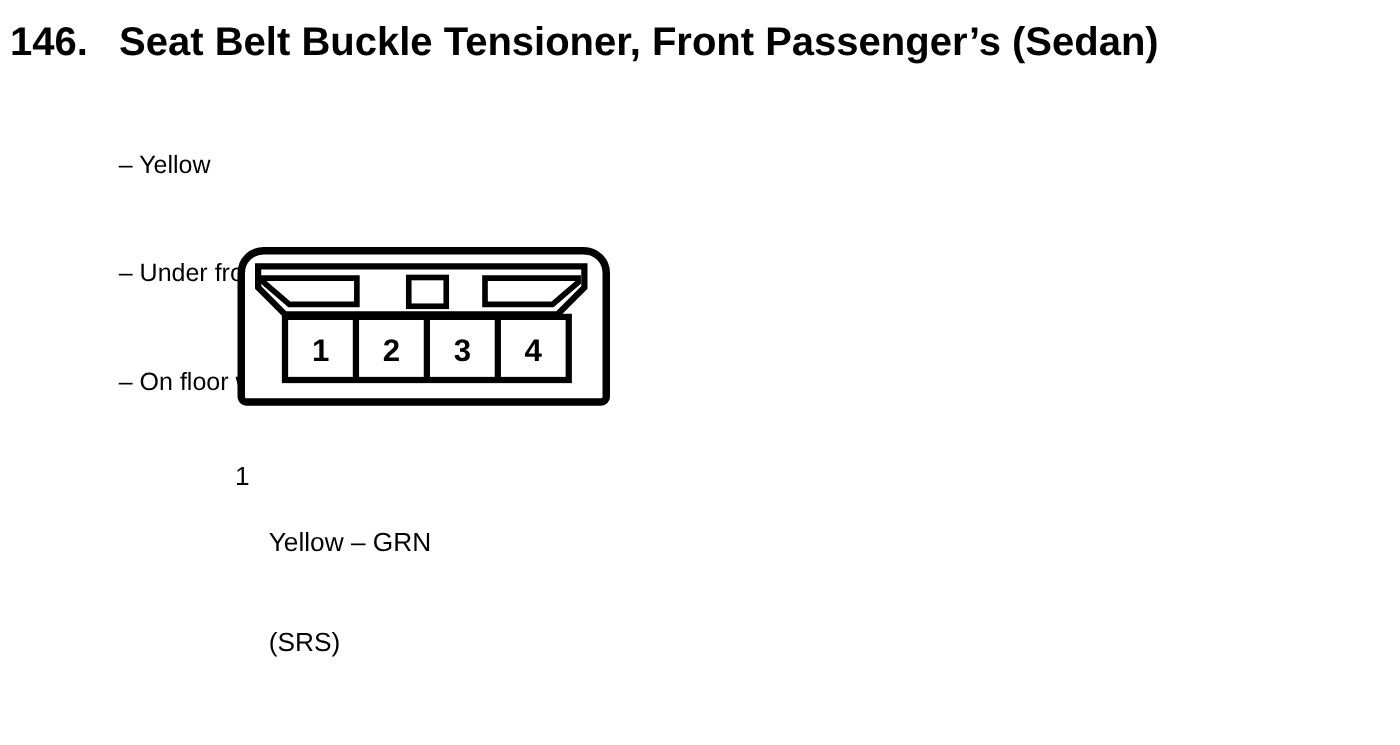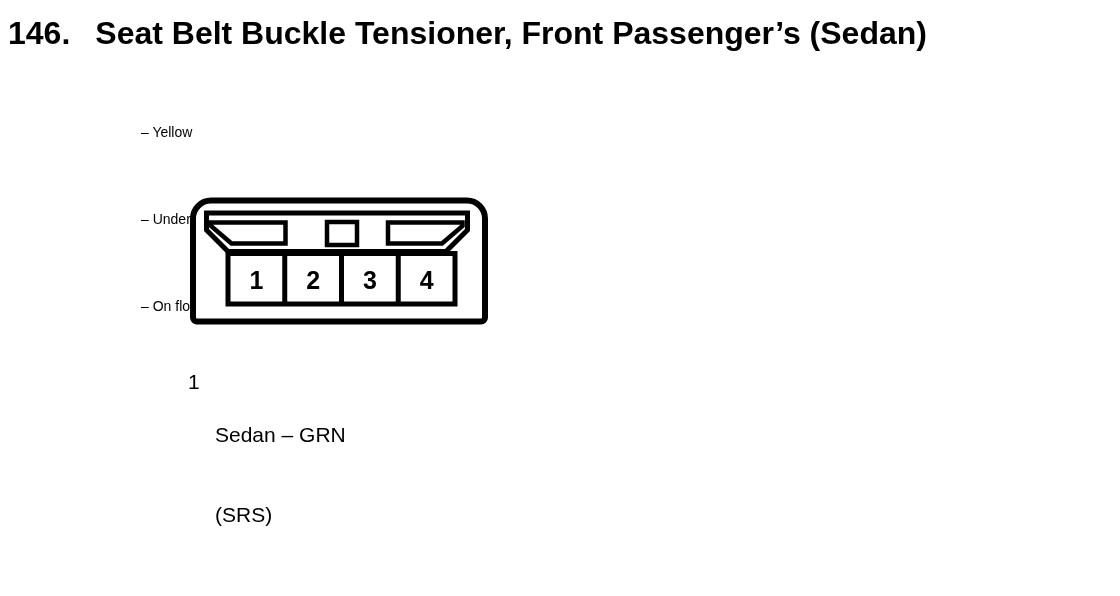--- a/index.html
+++ b/index.html
@@ -28,24 +28,23 @@
     font-size: 32px;
     line-height: 1.2;
     letter-spacing: 0;
   }
   .title-num { margin-right: 25px; }
   
   .bullets {
     position: absolute;
     left: 95px;
     top: 60px;
-    font-size: 14px;
+    font-size: 20px;
     line-height: 29px;
     white-space: pre;
-    margin-left: 46px;
   }
   
   .connector-svg {
     position: absolute;
     left: 180px;
     top: 190px;
     width: 320px;
     height: 145px;
   }
   .connector-svg .body { fill: #ffffff; stroke: #000000; stroke-width: 6; }
@@ -114,20 +113,20 @@
     <text class="pin-num" x="256.5" y="288.5">1</text>
     <text class="pin-num" x="313.1" y="288.5">2</text>
     <text class="pin-num" x="369.9" y="288.5">3</text>
     <text class="pin-num" x="426.6" y="288.5">4</text>
   </svg>
 
   <div class="legend">
     <div class="legend-row">
       <div class="legend-pin">1</div>
       <div class="legend-lines">
-        <div>Sedan – GRN</div>
+        <div>Yellow – GRN</div>
         <div>(SRS)</div>
       </div>
     </div>
 
   </div>
 
 </div>
 
 </body></html>

